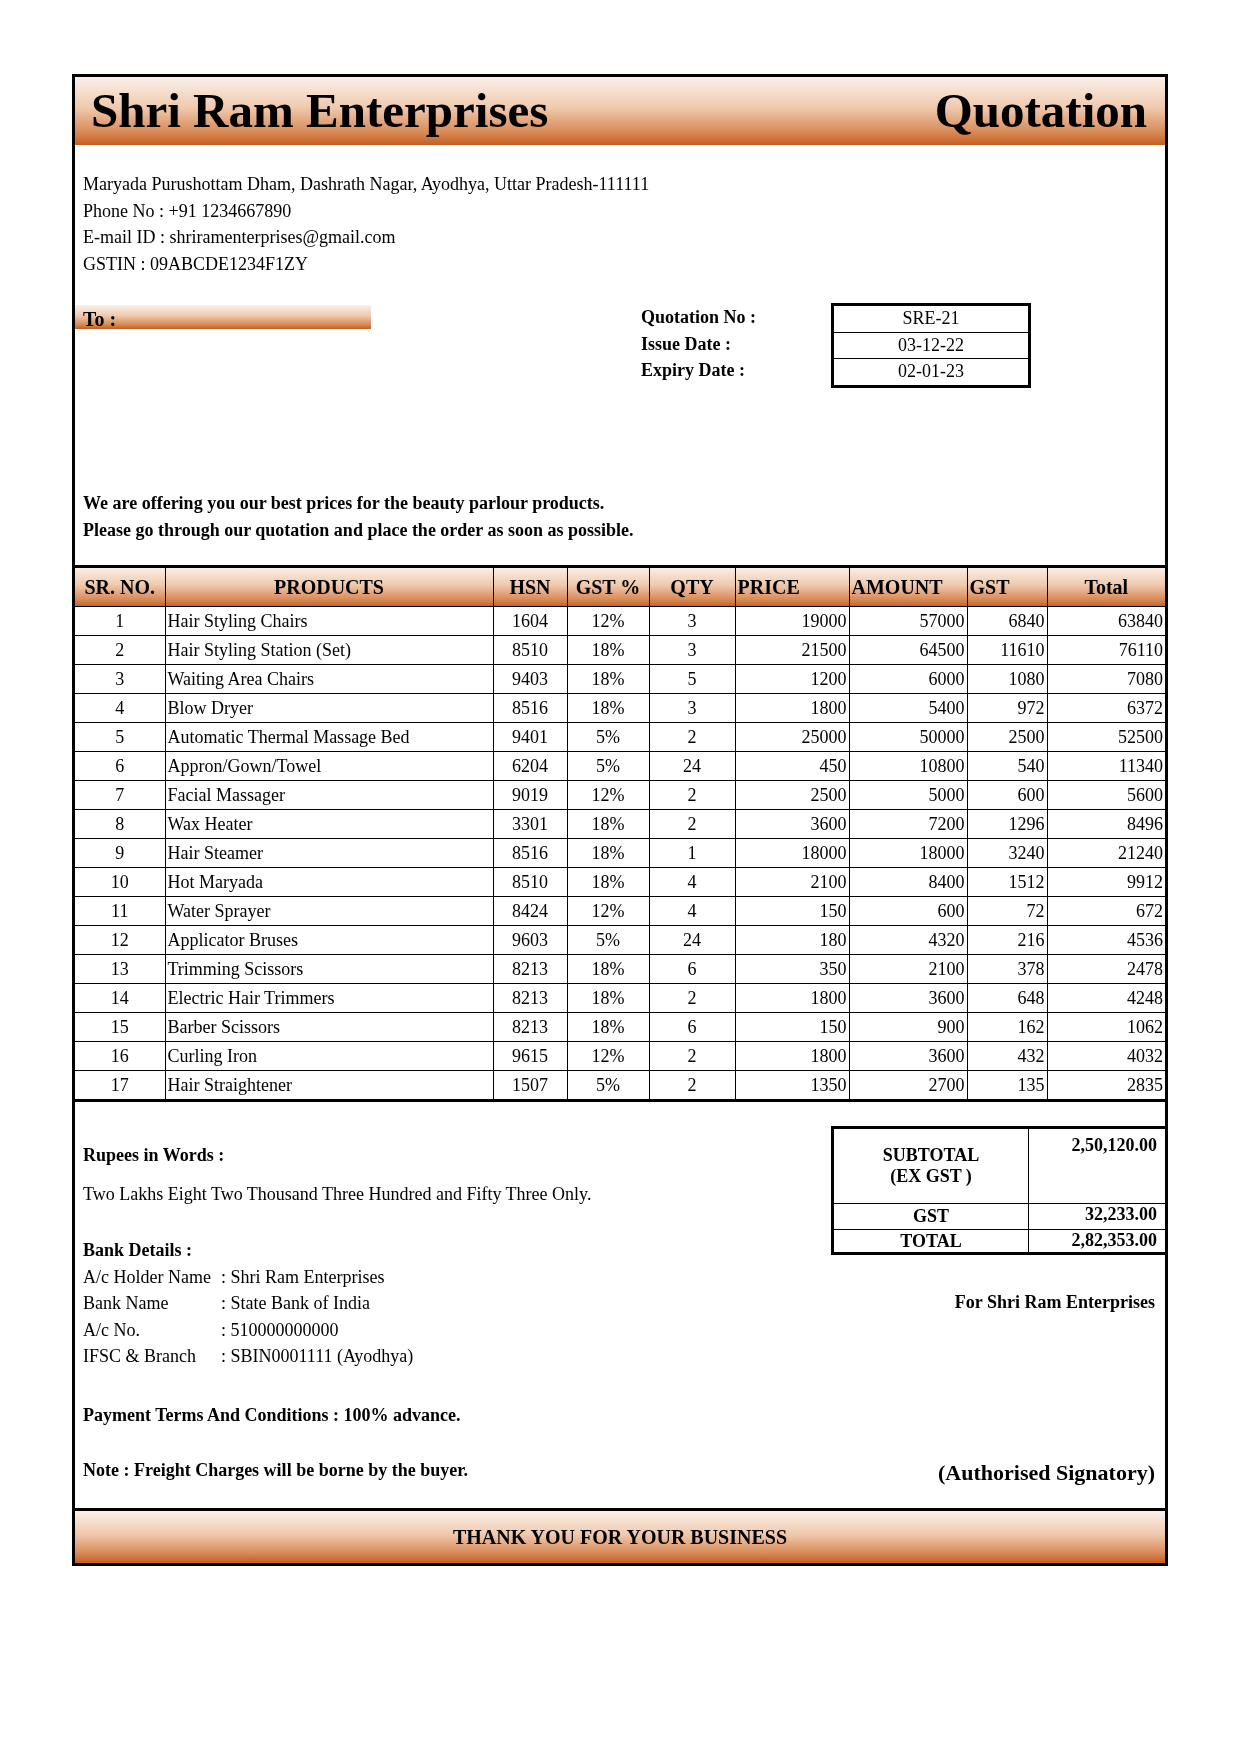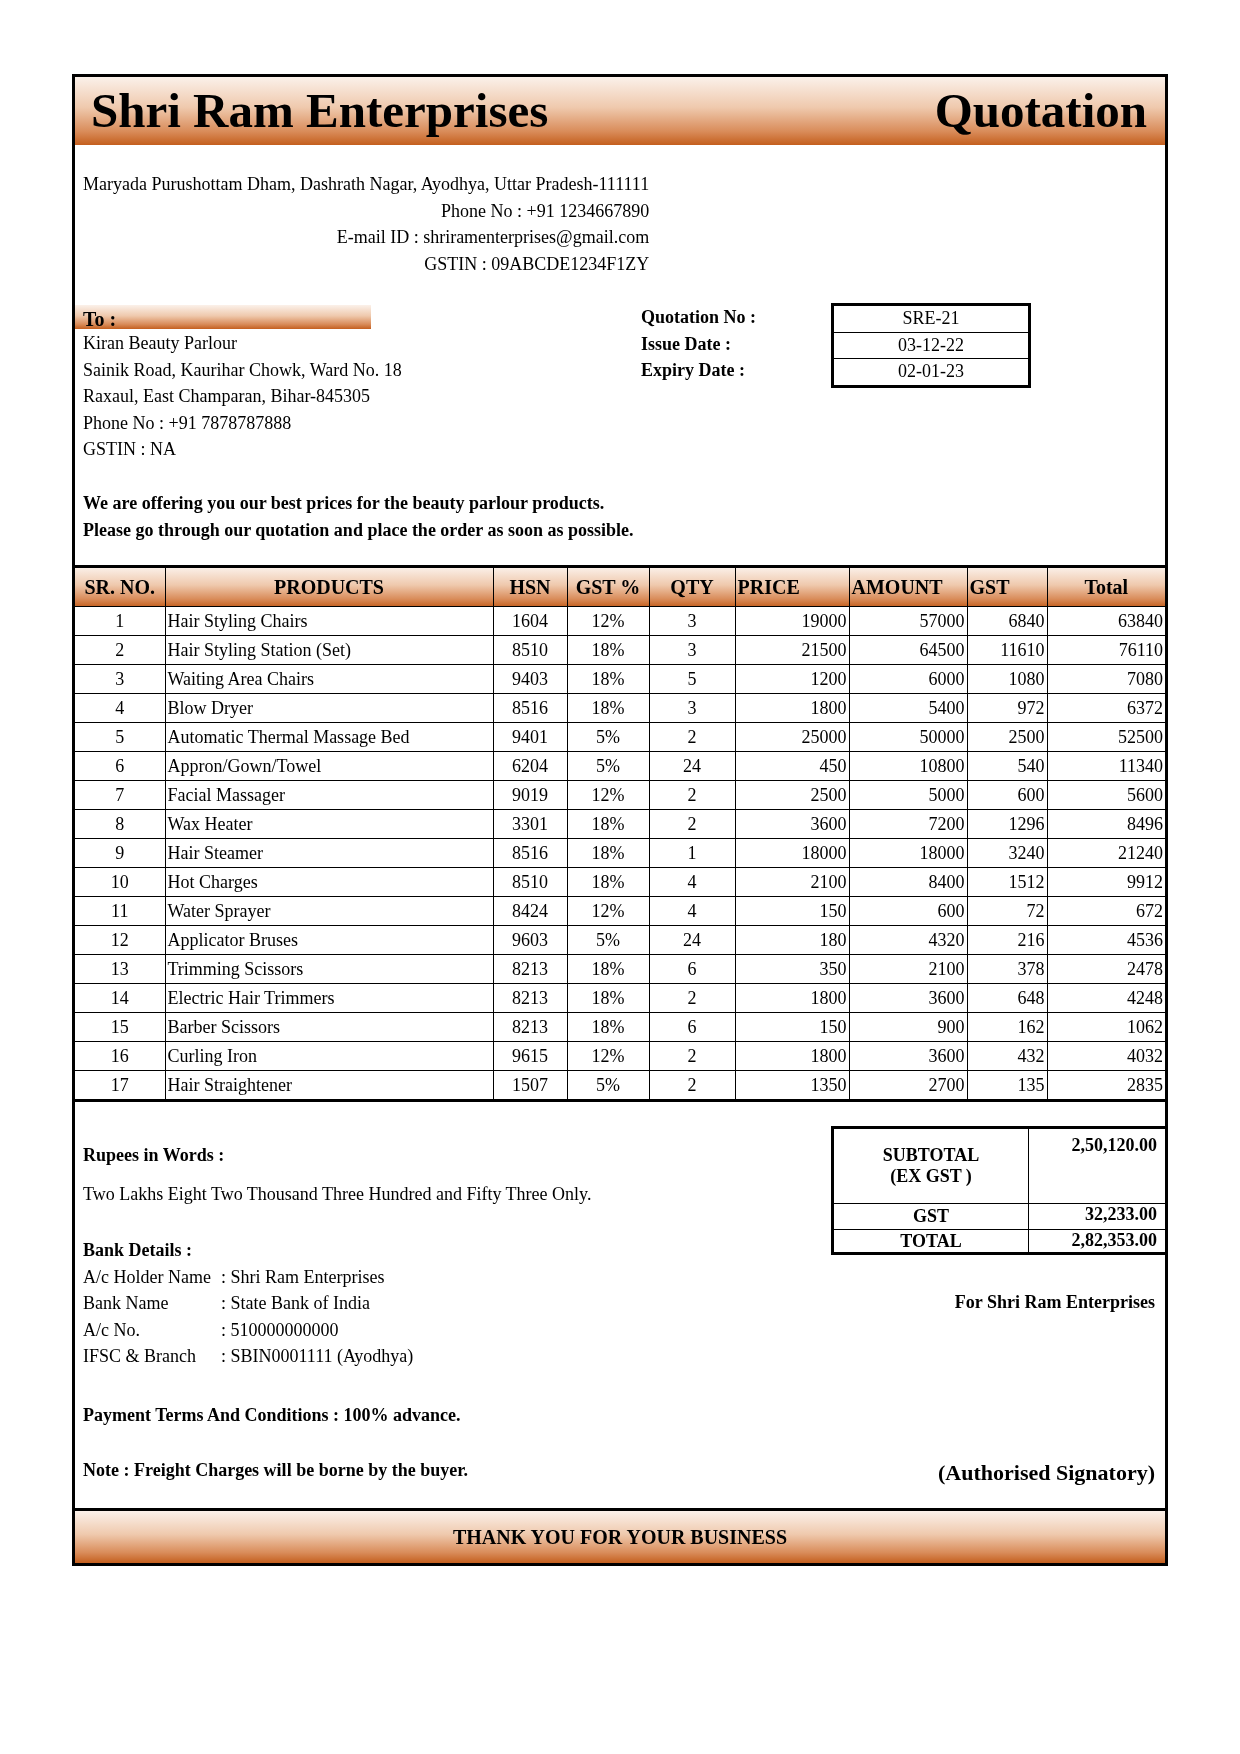--- a/index.html
+++ b/index.html
@@ -4,21 +4,21 @@
 <style>
   html, body { margin: 0; padding: 0; background: #ffffff; }
   body { width: 1240px; height: 1754px; position: relative; font-family: "Liberation Serif", serif; color: #000; }
   .page { position: absolute; left: 72px; top: 74px; width: 1096px; height: 1492px; border: 3px solid #000; box-sizing: border-box; }
   .grad { background: linear-gradient(to bottom, #fbf1ea 0%, #efc9ad 45%, #d98c5a 80%, #c45f1e 100%); }
 
   .title-bar { position: absolute; left: 0; top: 0; width: 1090px; height: 68px; display: flex; justify-content: space-between; align-items: center; }
   .title-bar .company { font-size: 49px; font-weight: bold; padding-left: 16px; line-height: 68px; }
   .title-bar .doc-type { font-size: 49px; font-weight: bold; padding-right: 18px; line-height: 68px; }
 
-  .seller { position: absolute; left: 8px; top: 94px; font-size: 18px; line-height: 26.5px; text-align: right; }
+  .seller { position: absolute; left: 8px; top: 94px; font-size: 18px; line-height: 26.5px; }
 
   .to-bar { position: absolute; left: 0; top: 228px; width: 296px; height: 24px; }
   .to-bar span { font-size: 20px; font-weight: bold; padding-left: 8px; line-height: 28px; }
   .buyer { position: absolute; left: 8px; top: 253px; font-size: 18px; line-height: 26.5px; }
 
   .quote-labels { position: absolute; left: 566px; top: 227px; font-size: 18px; font-weight: bold; line-height: 26.5px; }
   .quote-box { position: absolute; left: 756px; top: 226px; width: 200px; border: 3px solid #000; box-sizing: border-box; }
   .quote-box div { height: 25.5px; line-height: 25px; text-align: center; font-size: 18px; border-bottom: 1.5px solid #000; }
   .quote-box div:last-child { border-bottom: none; }
 
@@ -65,27 +65,20 @@
 
   <div class="seller">
     <div>Maryada Purushottam Dham, Dashrath Nagar, Ayodhya, Uttar Pradesh-111111</div>
     <div>Phone No : +91 1234667890</div>
     <div>E-mail ID : shriramenterprises@gmail.com</div>
     <div>GSTIN : 09ABCDE1234F1ZY</div>
   </div>
 
   <div class="to-bar grad">
     <span>To :</span>
-  </div>
-  <div class="buyer">
-    <div>Kiran Beauty Parlour</div>
-    <div>Sainik Road, Kaurihar Chowk, Ward No. 18</div>
-    <div>Raxaul, East Champaran, Bihar-845305</div>
-    <div>Phone No : +91 7878787888</div>
-    <div>GSTIN : NA</div>
   </div>
 
   <div class="quote-labels">
     <div>Quotation No :</div>
     <div>Issue Date :</div>
     <div>Expiry Date :</div>
   </div>
   <div class="quote-box">
     <div>SRE-21</div>
     <div>03-12-22</div>
@@ -217,21 +210,21 @@
           <td class="c">8516</td>
           <td class="c">18%</td>
           <td class="c">1</td>
           <td class="r">18000</td>
           <td class="r">18000</td>
           <td class="r">3240</td>
           <td class="r">21240</td>
         </tr>
         <tr>
           <td class="c">10</td>
-          <td class="l">Hot Charges</td>
+          <td class="l">Hot Maryada</td>
           <td class="c">8510</td>
           <td class="c">18%</td>
           <td class="c">4</td>
           <td class="r">2100</td>
           <td class="r">8400</td>
           <td class="r">1512</td>
           <td class="r">9912</td>
         </tr>
         <tr>
           <td class="c">11</td>

